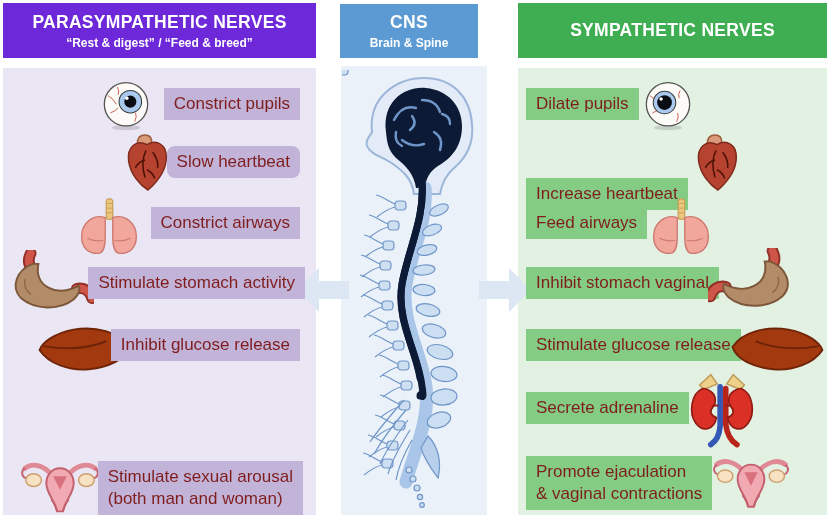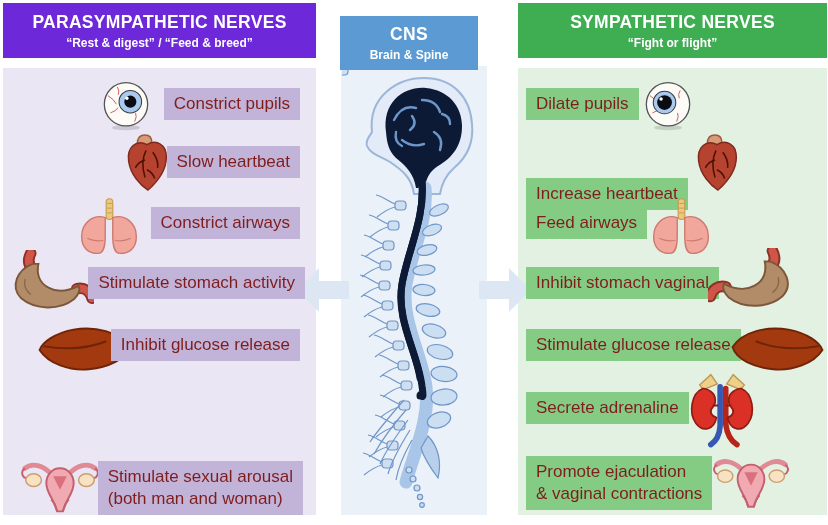--- a/index.html
+++ b/index.html
@@ -9,21 +9,21 @@
   }
   .panel{position:absolute;}
   .panel-left{left:3px;top:68px;width:313px;height:447px;background:#eae6f3;}
   .panel-center{left:341px;top:66px;width:146px;height:449px;background:#ebf1f9;}
   .panel-right{left:518px;top:68px;width:309px;height:447px;background:#e3f1e3;}
   .hdr{
     position:absolute;color:#ffffff;text-align:center;
     display:flex;flex-direction:column;justify-content:center;gap:3px;
   }
   .hdr-left{left:3px;top:3px;width:313px;height:55px;background:#6d28d9;}
-  .hdr-center{left:340px;top:4px;width:138px;height:54px;background:#5b9ad2;margin-top:12px;}
+  .hdr-center{left:340px;top:4px;width:138px;height:54px;background:#5b9ad2;}
   .hdr-right{left:518px;top:3px;width:309px;height:55px;background:#3fae53;}
   .hdr-title{font-weight:bold;font-size:17.5px;letter-spacing:.3px;}
   .hdr-sub{font-weight:bold;font-size:12px;}
   .tag{
     position:absolute;font-size:17px;color:#7f1d1d;padding:5px 10px;
     line-height:1.3;white-space:nowrap;
   }
   .tag-l{background:#c2b3d8;}
   .tag-r{background:#84cc84;}
   .icon{position:absolute;}
@@ -41,21 +41,20 @@
   <div class="hdr hdr-left">
     <div class="hdr-title">PARASYMPATHETIC NERVES</div>
     <div class="hdr-sub">“Rest &amp; digest” / “Feed &amp; breed”</div>
   </div>
   <div class="hdr hdr-center">
     <div class="hdr-title">CNS</div>
     <div class="hdr-sub">Brain &amp; Spine</div>
   </div>
   <div class="hdr hdr-right">
     <div class="hdr-title">SYMPATHETIC NERVES</div>
-    <div class="hdr-sub">“Fight or flight”</div>
   </div>
 
   <svg class="icon" style="left:342px;top:70px;" width="144" height="445" viewBox="0 0 144 445">
 
     <path d="M30,62 C26,26 56,8 82,8 C110,8 128,26 130,54 C132,74 124,88 112,98
              C104,105 100,112 98,124 L72,124 C70,108 60,100 48,92
              C40,87 28,84 25,76 C23,70 28,66 30,62 Z" fill="#e2ebf7" stroke="#9cb6da" stroke-width="2"></path>
 
     <path d="M44,62 C40,32 62,16 84,18 C106,20 120,36 120,56 C120,76 110,88 96,96
              C88,101 84,108 83,118 L74,118 C72,104 64,96 54,88 C46,80 45,72 44,62 Z" fill="#0c1a36"></path>
@@ -154,21 +153,21 @@
   <svg class="icon" style="left:118px;top:131px;" width="58" height="62" viewBox="0 0 60 64">
     <path d="M20,13 q0,-9 8,-9 q7,0 7,8 l8,2 q6,2 6,8 l-10,2 z" fill="#d99a7a" stroke="#9c5b3c" stroke-width="1.5"></path>
     <path d="M30,14 C19,8 9,17 11,31 C13,45 23,56 31,61 C40,53 50,41 50,27 C50,14 40,8 30,14 Z" fill="#b5432f" stroke="#7e2a1c" stroke-width="1.5"></path>
     <g fill="none" stroke="#4f1106" stroke-width="1.6">
       <path d="M29,20 q-6,12 -1,28"></path>
         <path d="M28,30 q-7,2 -10,8"></path>
         <path d="M30,40 q6,3 8,9"></path>
         <path d="M36,22 q6,8 5,16"></path>
     </g>
   </svg>
-  <div class="tag tag-l" style="right:528px;top:146px;">Slow heartbeat</div>
+  <div class="tag tag-l" style="right:528px;top:146px;border-radius:8px;">Slow heartbeat</div>
 
   <svg class="icon" style="left:76px;top:196px;" width="66" height="62" viewBox="0 0 70 64">
     <rect x="32" y="2" width="7" height="22" rx="3.5" fill="#ecc77f" stroke="#c79b4e" stroke-width="1.2"></rect>
     <path d="M33,7 h5 M33,12 h5 M33,17 h5" stroke="#c79b4e" stroke-width="1"></path>
     <path d="M31,22 C18,18 6,28 6,42 C6,54 13,60 23,60 C30,60 31,51 31,41 Z" fill="#f2a79d" stroke="#cf7a70" stroke-width="1.5"></path>
     <path d="M39,22 C52,18 64,28 64,42 C64,54 57,60 47,60 C40,60 39,51 39,41 Z" fill="#f2a79d" stroke="#cf7a70" stroke-width="1.5"></path>
     <path d="M12,44 q8,4 17,2 M58,44 q-8,4 -17,2" fill="none" stroke="#cf7a70" stroke-width="1.2"></path>
   </svg>
   <div class="tag tag-l" style="right:528px;top:207px;">Constrict airways</div>
 

